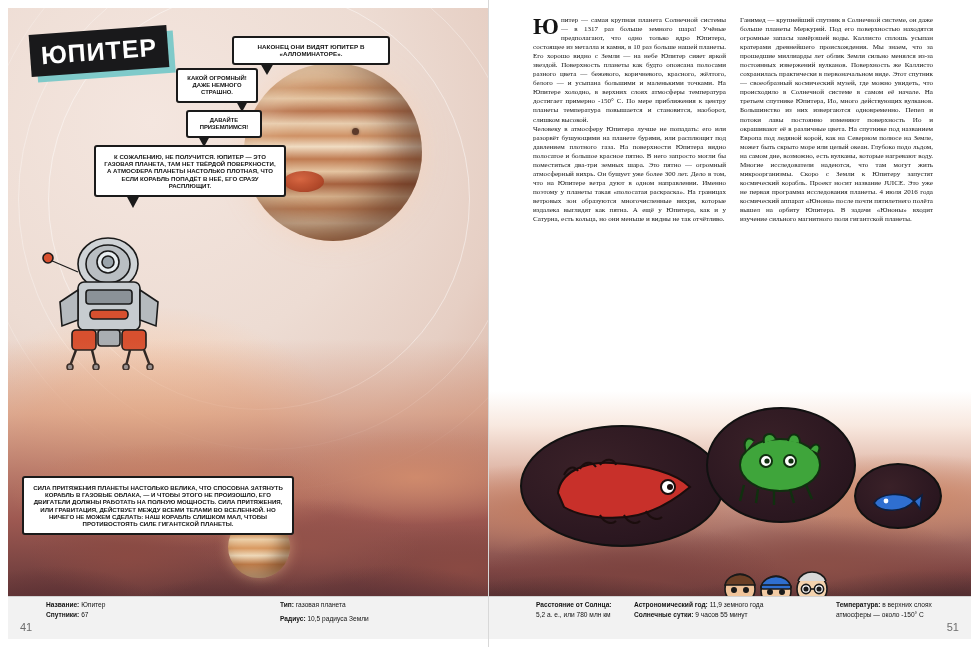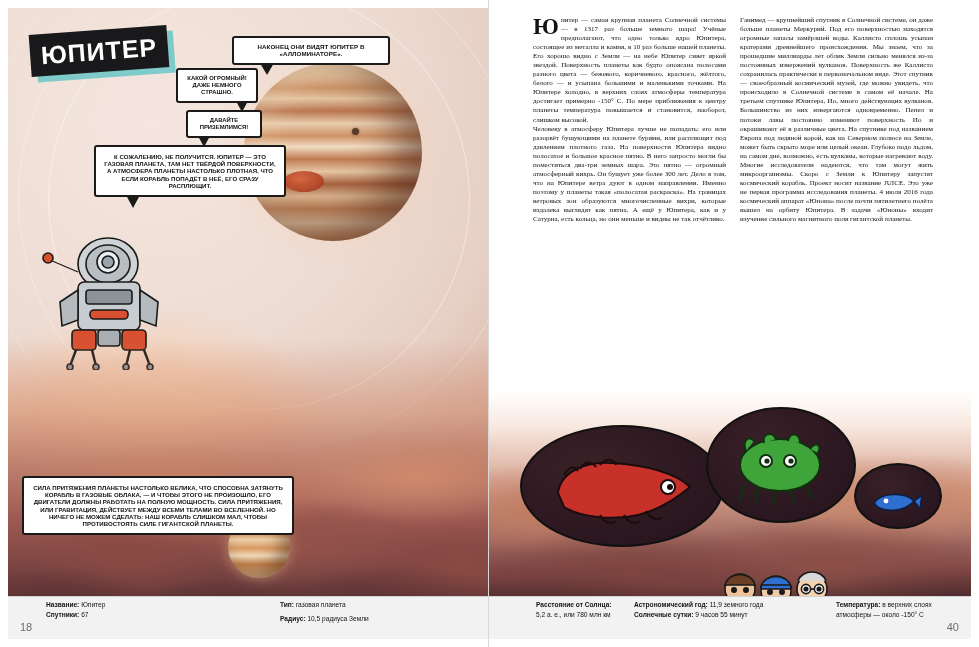--- a/index.html
+++ b/index.html
@@ -512,22 +512,22 @@
     </div>
 
     <div class="kid-bubble">
       <span>ЕСТЬ ЛИ ЖИЗНЬ НА ЕВРОПЕ?</span>
     </div>
   </div>
 
   <div class="footer"></div>
   <div class="footer-split"></div>
 
-  <span class="pgnum pg-left">18</span>
-  <span class="pgnum pg-right">40</span>
+  <span class="pgnum pg-left">41</span>
+  <span class="pgnum pg-right">51</span>
 
   <div class="fact-group fg1">
     <div class="fact-line">
       <b>Название:</b>
       <span>Юпитер</span>
     </div>
     <div class="fact-line">
       <b>Спутники:</b>
       <span>67</span>
     </div>

